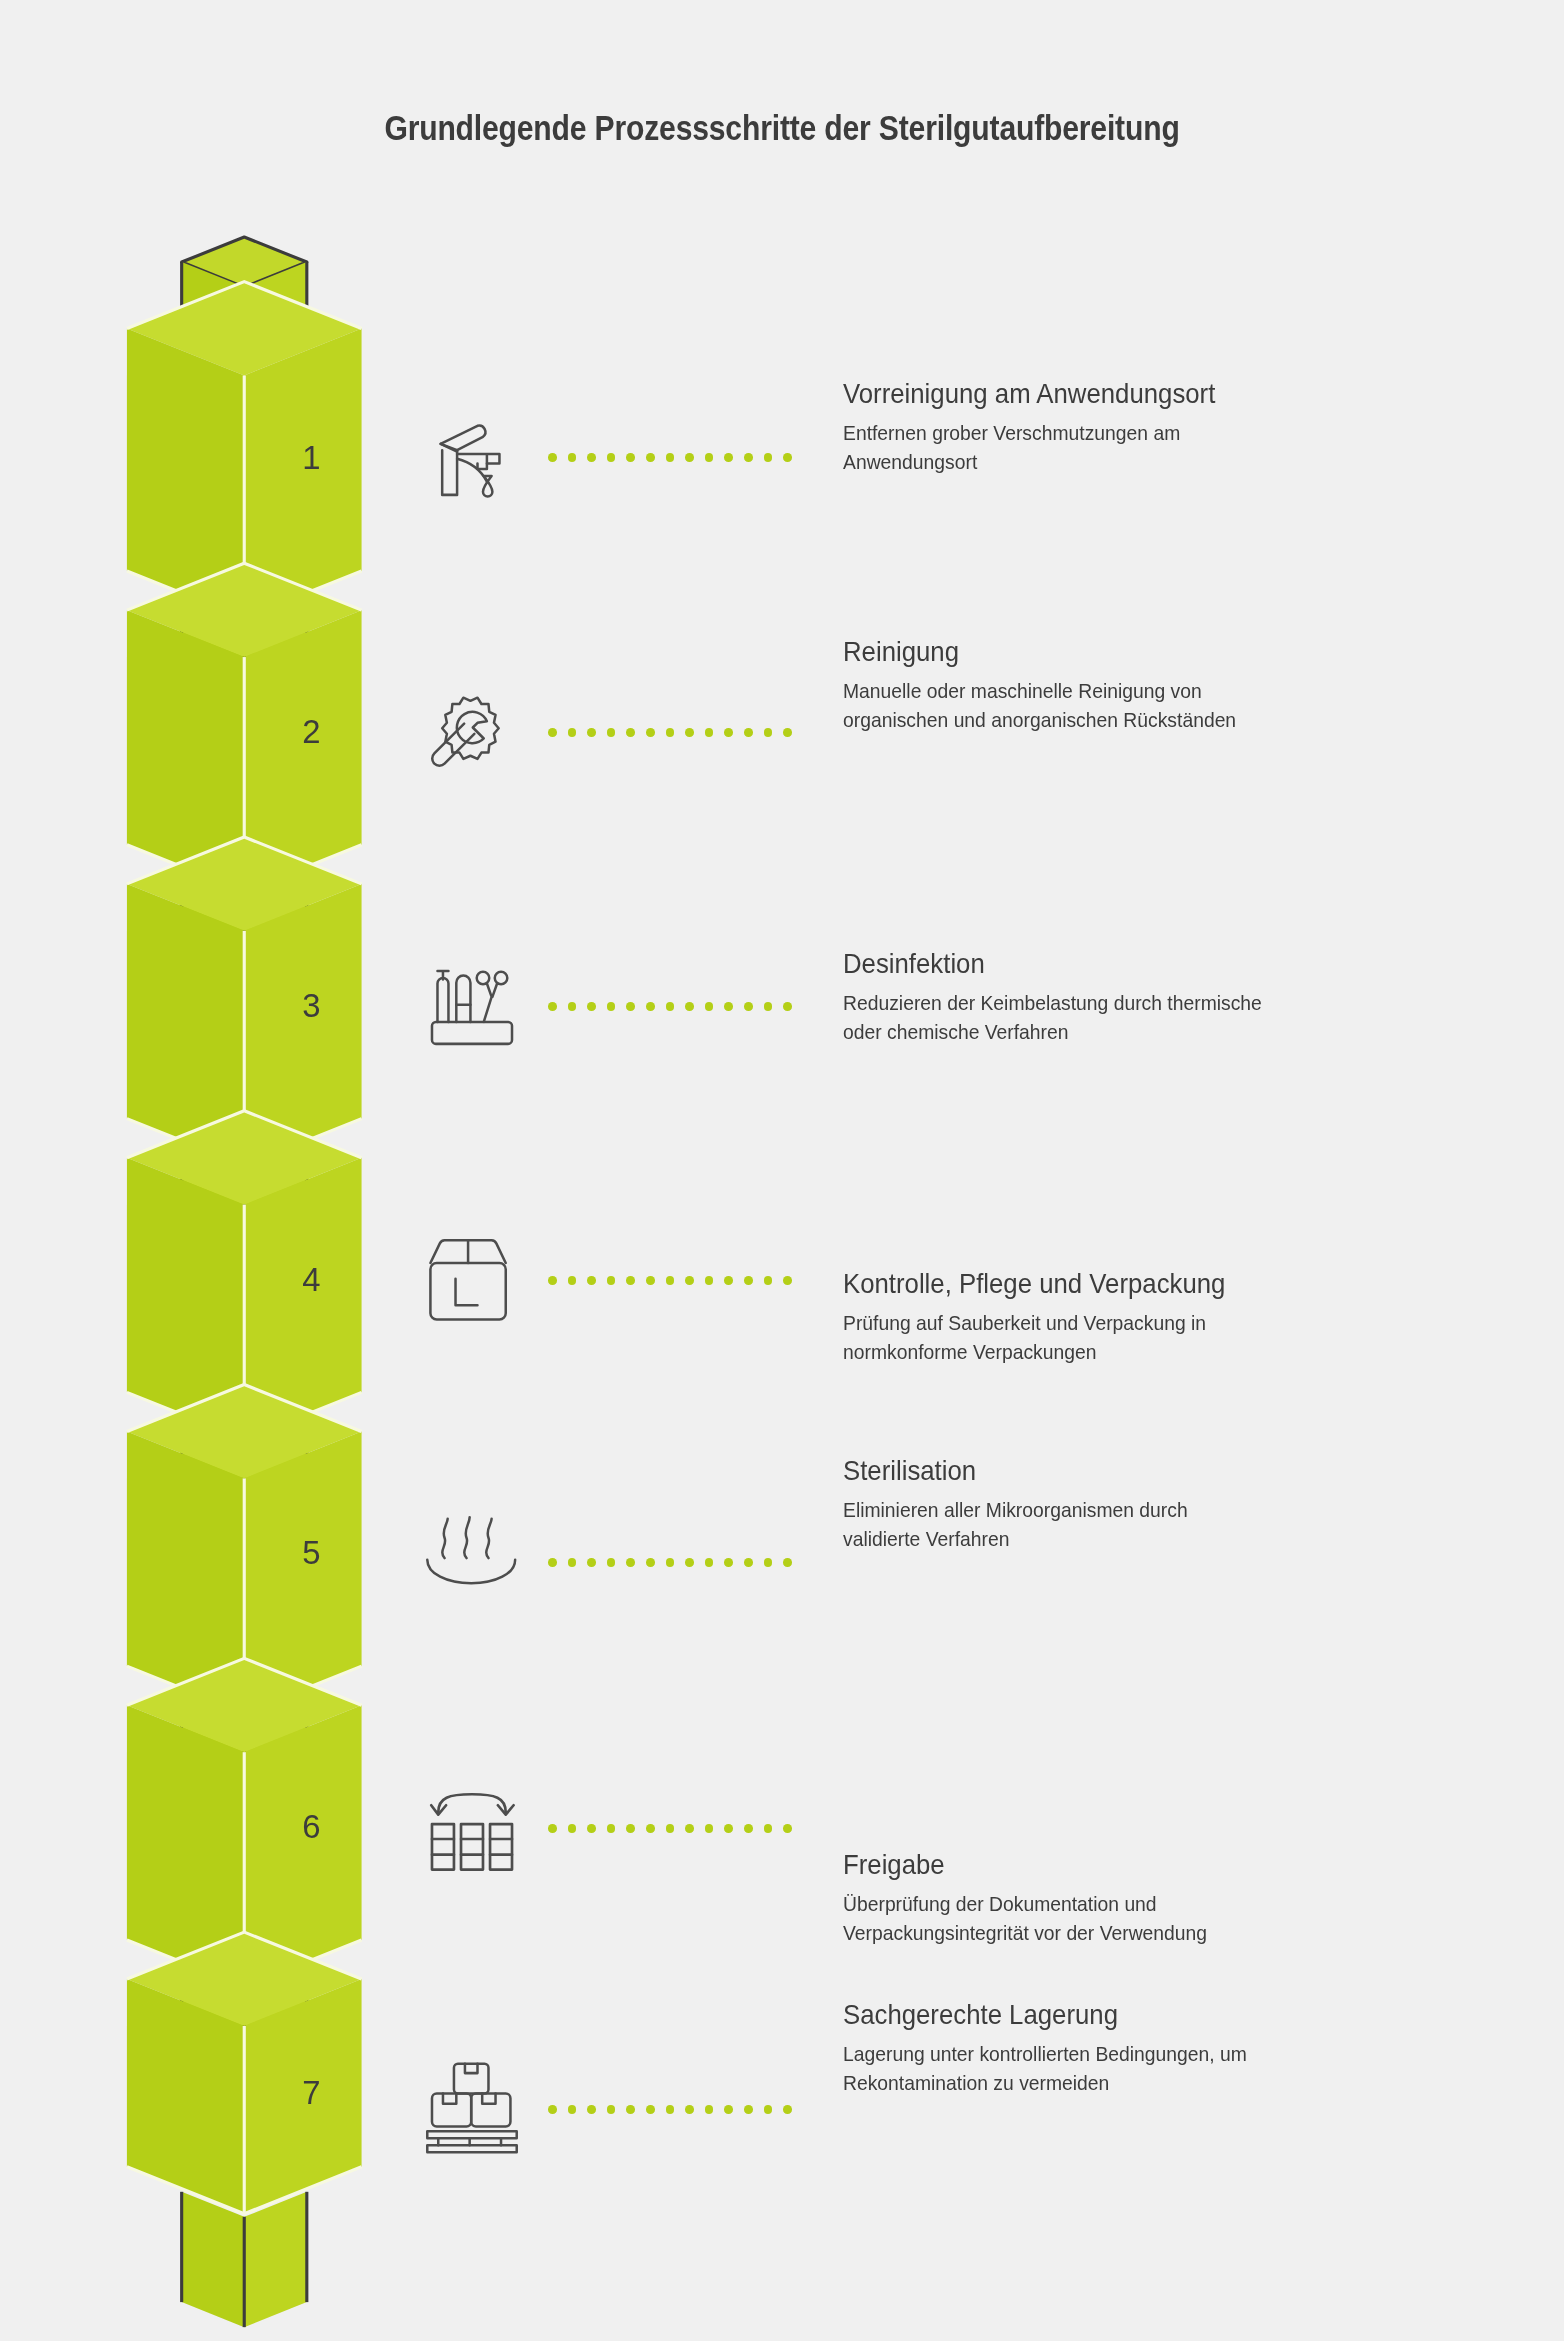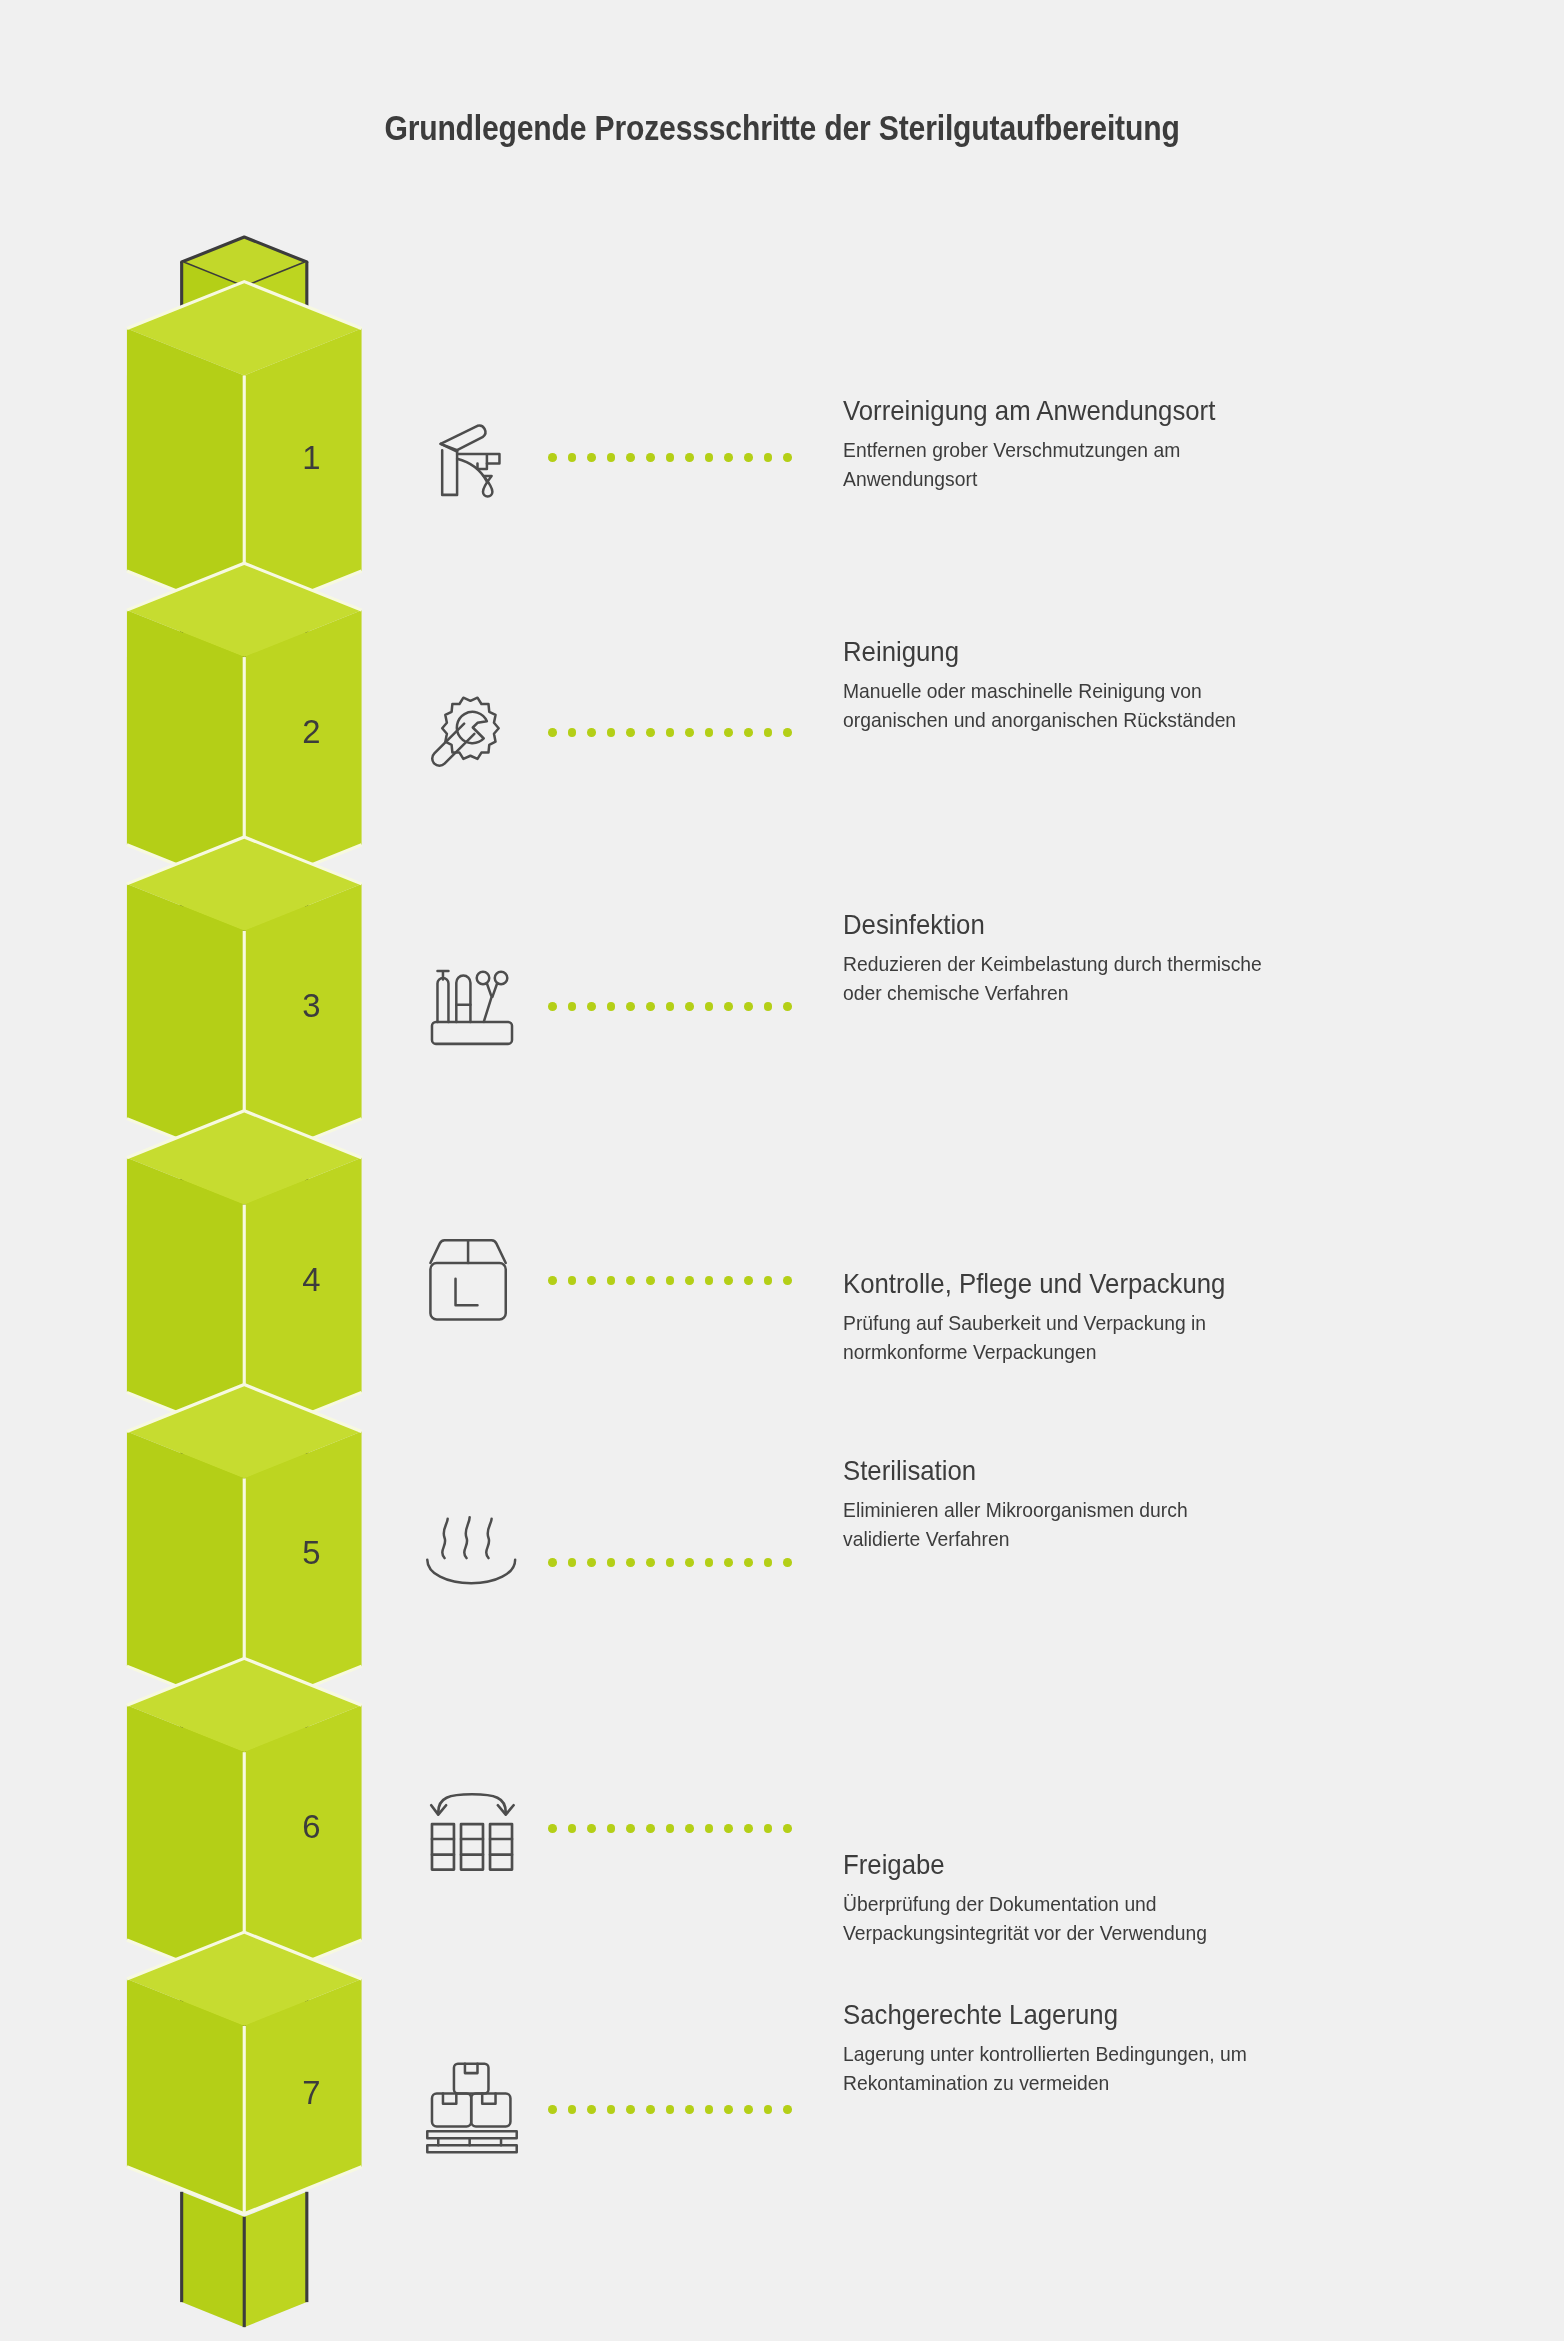--- a/index.html
+++ b/index.html
@@ -236,21 +236,21 @@
         <i></i>
         <i></i>
         <i></i>
         <i></i>
         <i></i>
         <i></i>
         <i></i>
         <i></i>
         <i></i>
     </div>
-    <div class="txtblk" style="top:395px">
+    <div class="txtblk" style="top:378px">
       <div class="step-title">Vorreinigung am Anwendungsort</div>
       <div class="step-desc">Entfernen grober Verschmutzungen am
 Anwendungsort</div>
     </div>
   </div>
 
   <div class="row" style="top:0">
     <div class="icon-wrap" style="top:682px">
       <svg viewBox="0 0 130 130" fill="none" stroke="#4d4d4d" stroke-width="3.2" stroke-linecap="round" stroke-linejoin="round">
         <path d="M72 20 l5 8 h9 l1 10 8 4 -2 10 6 7 -6 7 2 10 -8 4 -1 10 h-9 l-5 8 -9 -4 -9 4 -5 -8 h-9 l-1 -10 -8 -4 2 -10 -6 -7 6 -7 -2 -10 8 -4 1 -10 h9 l5 -8 9 4 Z"></path>
@@ -302,21 +302,21 @@
         <i></i>
         <i></i>
         <i></i>
         <i></i>
         <i></i>
         <i></i>
         <i></i>
         <i></i>
         <i></i>
     </div>
-    <div class="txtblk" style="top:909px">
+    <div class="txtblk" style="top:948px">
       <div class="step-title">Desinfektion</div>
       <div class="step-desc">Reduzieren der Keimbelastung durch thermische
 oder chemische Verfahren</div>
     </div>
   </div>
 
   <div class="row" style="top:0">
     <div class="icon-wrap" style="top:1230px">
       <svg viewBox="0 0 130 130" fill="none" stroke="#4d4d4d" stroke-width="3.2" stroke-linecap="round" stroke-linejoin="round">
         <rect x="12" y="42" width="96" height="72" rx="8"></rect>

